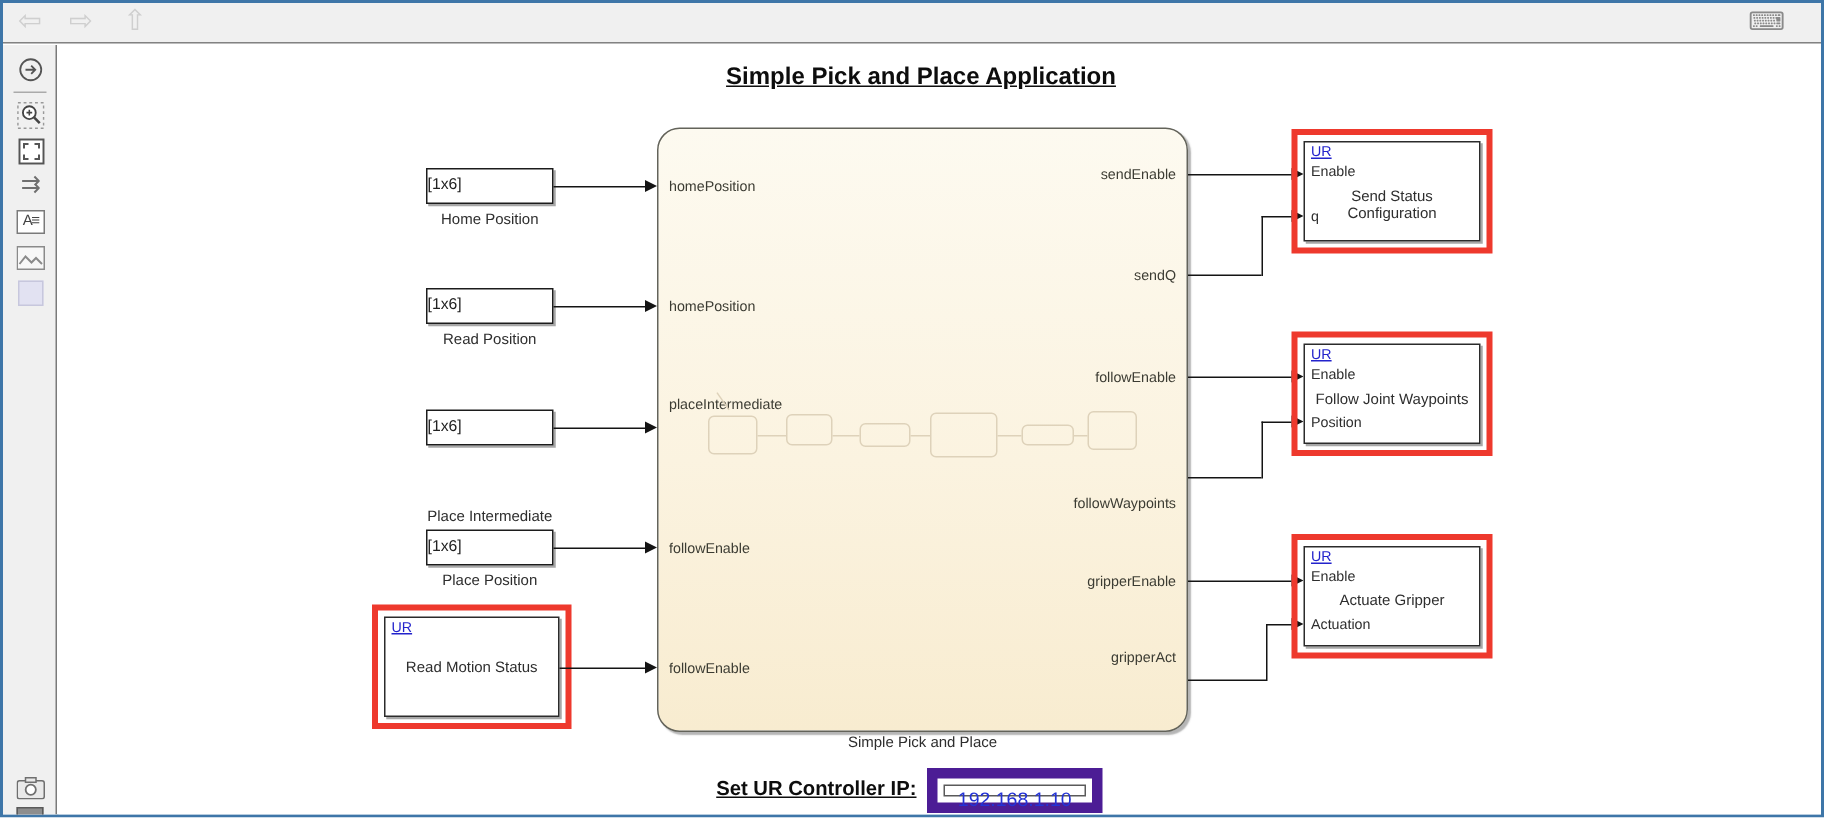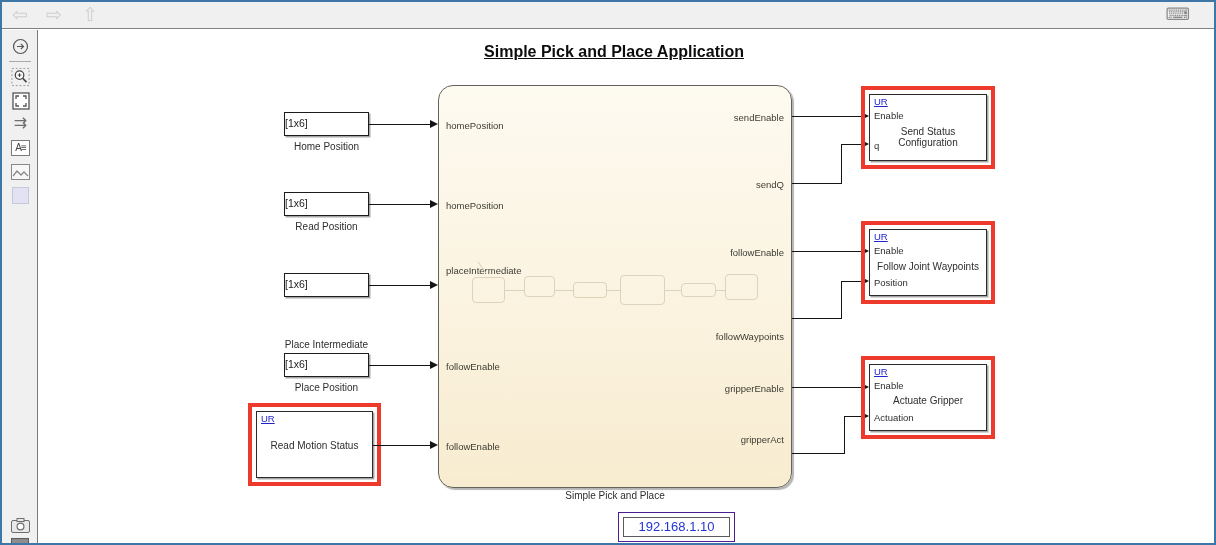--- a/index.html
+++ b/index.html
@@ -38,21 +38,21 @@
   .ghost { position:absolute; border:1px solid #ded2ba; border-radius:4px; }
   .ghost-line { position:absolute; height:1px; background:#ded2ba; }
 
   .red-frame { position:absolute; border:4px solid #ee392d; background:transparent; }
   .ur-block { position:absolute; width:118px; height:67px; background:#fff; border:1.4px solid #2b2b2b; box-shadow:1.5px 1.5px 0 rgba(60,60,60,.45); }
   .ur-tag { position:absolute; left:4px; top:1px; font-size:9.5px; color:#2323cc; text-decoration:underline; }
   .ur-port { position:absolute; left:4px; font-size:9.5px; color:#2e2e2e; transform:translateY(-50%); }
   .ur-center { position:absolute; left:0; width:100%; text-align:center; font-size:10px; color:#2e2e2e; }
 
   .ip-label { position:absolute; left:380px; top:488px; width:192px; text-align:right; font-size:13.5px; font-weight:bold; text-decoration:underline; color:#0d0d0d; }
-  .ip-frame { position:absolute; left:579px; top:482px; width:117px; height:30px; border:1px solid #4c1d95; background:#fff; padding:4px; }
+  .ip-frame { position:absolute; left:579px; top:482px; width:117px; height:30px; border:7px solid #4c1d95; background:#fff; padding:4px; }
   .ip-inner { width:100%; height:100%; border:1px solid #5a5a5a; background:#fff; text-align:center; font-size:13px; color:#2433d6; line-height:18px; }
 
   svg { display:block; }
 </style>
 </head>
 <body>
 
 <div class="window">
 
   <div class="topbar">
@@ -205,18 +205,19 @@
     </div>
 
     <div class="red-frame" style="left:822px; top:326px; width:134px; height:83px;"></div>
     <div class="ur-block" style="left:830px; top:334px;">
       <span class="ur-tag">UR</span>
       <span class="ur-port" style="top:20px;">Enable</span>
       <div class="ur-center" style="top:30px;">Actuate Gripper</div>
       <span class="ur-port" style="top:52px;">Actuation</span>
     </div>
 
+    <div class="ip-label">Set UR Controller IP:</div>
     <div class="ip-frame">
       <div class="ip-inner">192.168.1.10</div>
     </div>
 
   </div>
 </div>
 
 </body></html>

